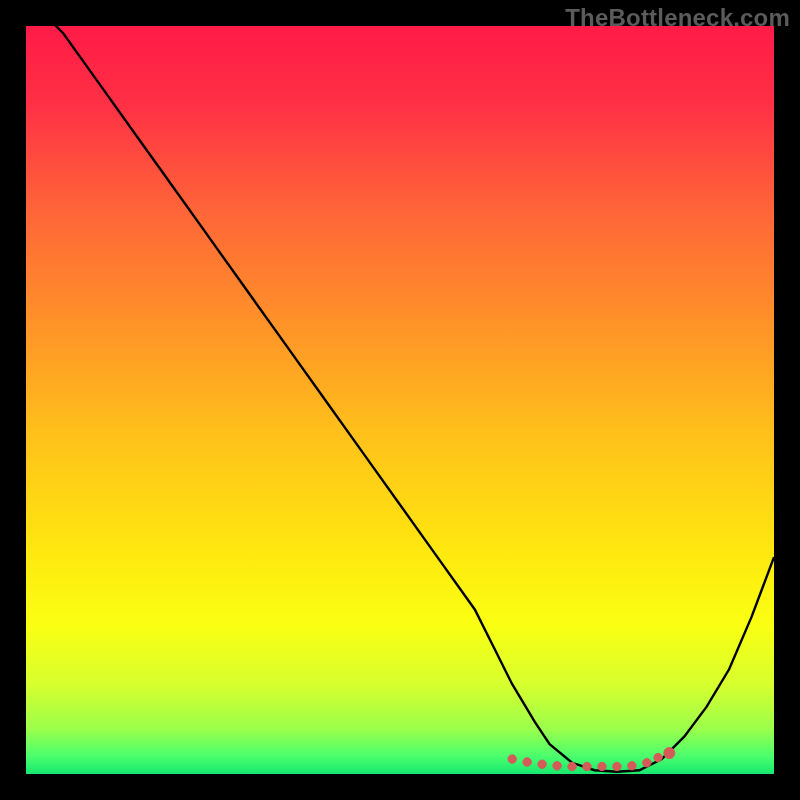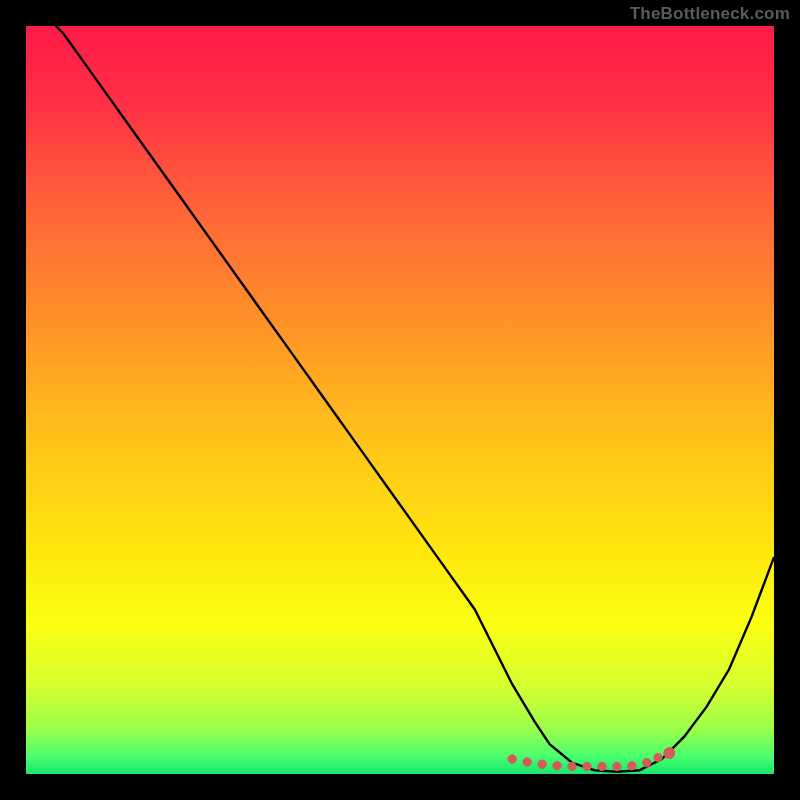--- a/index.html
+++ b/index.html
@@ -15,21 +15,21 @@
     position: relative;
     width: 800px;
     height: 800px;
     background: #000;
   }
   .watermark {
     position: absolute;
     top: 4px;
     right: 10px;
     color: #5b5b5b;
-    font-size: 17px;
+    font-size: 24px;
     font-weight: bold;
     letter-spacing: 0.2px;
     z-index: 20;
   }
   .plot {
     position: absolute;
     left: 26px;
     top: 26px;
     width: 748px;
     height: 748px;

